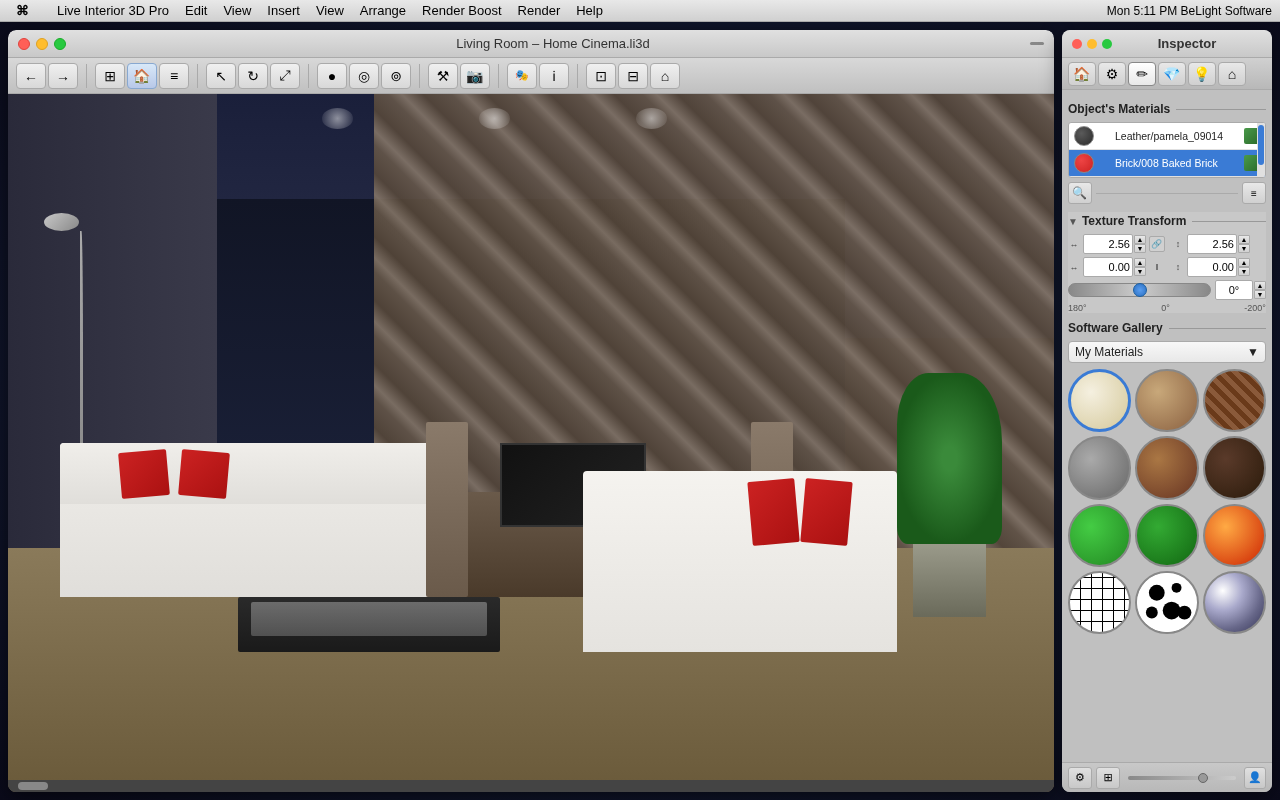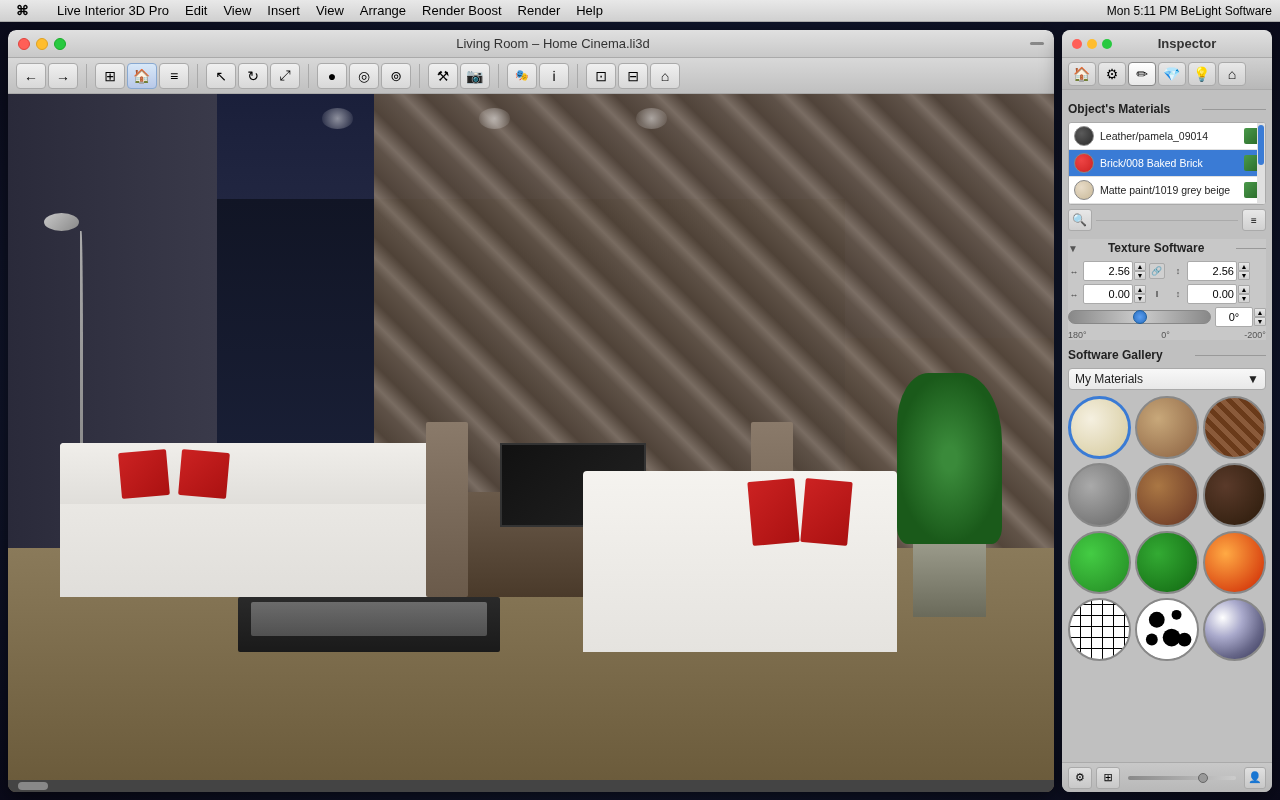--- a/index.html
+++ b/index.html
@@ -318,21 +318,20 @@
 
     
     .section-header {
       display: flex;
       align-items: center;
       font-size: 12px;
       font-weight: 700;
       color: #222;
       margin: 4px 0 4px 0;
       padding: 2px 0;
-      gap: 26px;
     }
     .section-divider {
       flex: 1;
       height: 1px;
       background: #999;
       margin-left: 6px;
     }
 
     
     .materials-list {
@@ -344,21 +343,21 @@
       position: relative;
     }
     .material-item {
       display: flex;
       align-items: center;
       padding: 3px 5px;
       font-size: 11px;
       color: #222;
       border-bottom: 1px solid #e0e0e0;
       cursor: pointer;
-      gap: 6px;
+      gap: 21px;
     }
     .material-item:last-child { border-bottom: none; }
     .material-item.selected { background: #3a7bd5; color: white; }
     .material-swatch {
       width: 20px;
       height: 20px;
       border-radius: 50%;
       border: 1px solid #888;
       flex-shrink: 0;
     }
@@ -786,40 +785,35 @@
         <div class="material-item">
           <div class="material-swatch" style="background:radial-gradient(circle at 35% 35%, #5a5a5a, #2a2a2a);"></div>
           <span class="material-name">Leather/pamela_09014</span>
           <div class="material-icon" style="background:linear-gradient(135deg,#4a9a4a,#2a6a2a);"></div>
         </div>
         <div class="material-item selected">
           <div class="material-swatch" style="background:radial-gradient(circle at 35% 35%, #ee4444, #cc2222);"></div>
           <span class="material-name">Brick/008 Baked Brick</span>
           <div class="material-icon" style="background:linear-gradient(135deg,#4a9a4a,#2a6a2a);"></div>
         </div>
-        <div class="material-item">
-          <div class="material-swatch" style="background:radial-gradient(circle at 35% 35%, #e8dcc8, #c8b898);"></div>
-          <span class="material-name">Matte paint/1019 grey beige</span>
-          <div class="material-icon" style="background:linear-gradient(135deg,#4a9a4a,#2a6a2a);"></div>
-        </div>
         <div class="materials-scrollbar">
           <div class="materials-scrollbar-thumb"></div>
         </div>
       </div>
 
       <div class="materials-toolbar">
         <div class="mat-tool-btn">🔍</div>
         <div class="mat-tool-sep"></div>
         <div class="mat-tool-btn-right">≡</div>
       </div>
 
       <div class="texture-transform">
         <div class="section-header">
           <span style="font-size:10px;color:#555;margin-right:4px;">▼</span>
-          <span>Texture Software</span>
+          <span>Texture Transform</span>
           <div class="section-divider"></div>
         </div>
 
         <div class="tx-row">
           <span class="tx-label" style="font-size:9px;">↔</span>
           <div class="tx-input-wrap">
             <input class="tx-input-field" type="text" value="2.56" style="">
             <div class="tx-stepper">
               <div class="tx-step">▲</div>
               <div class="tx-step">▼</div>

